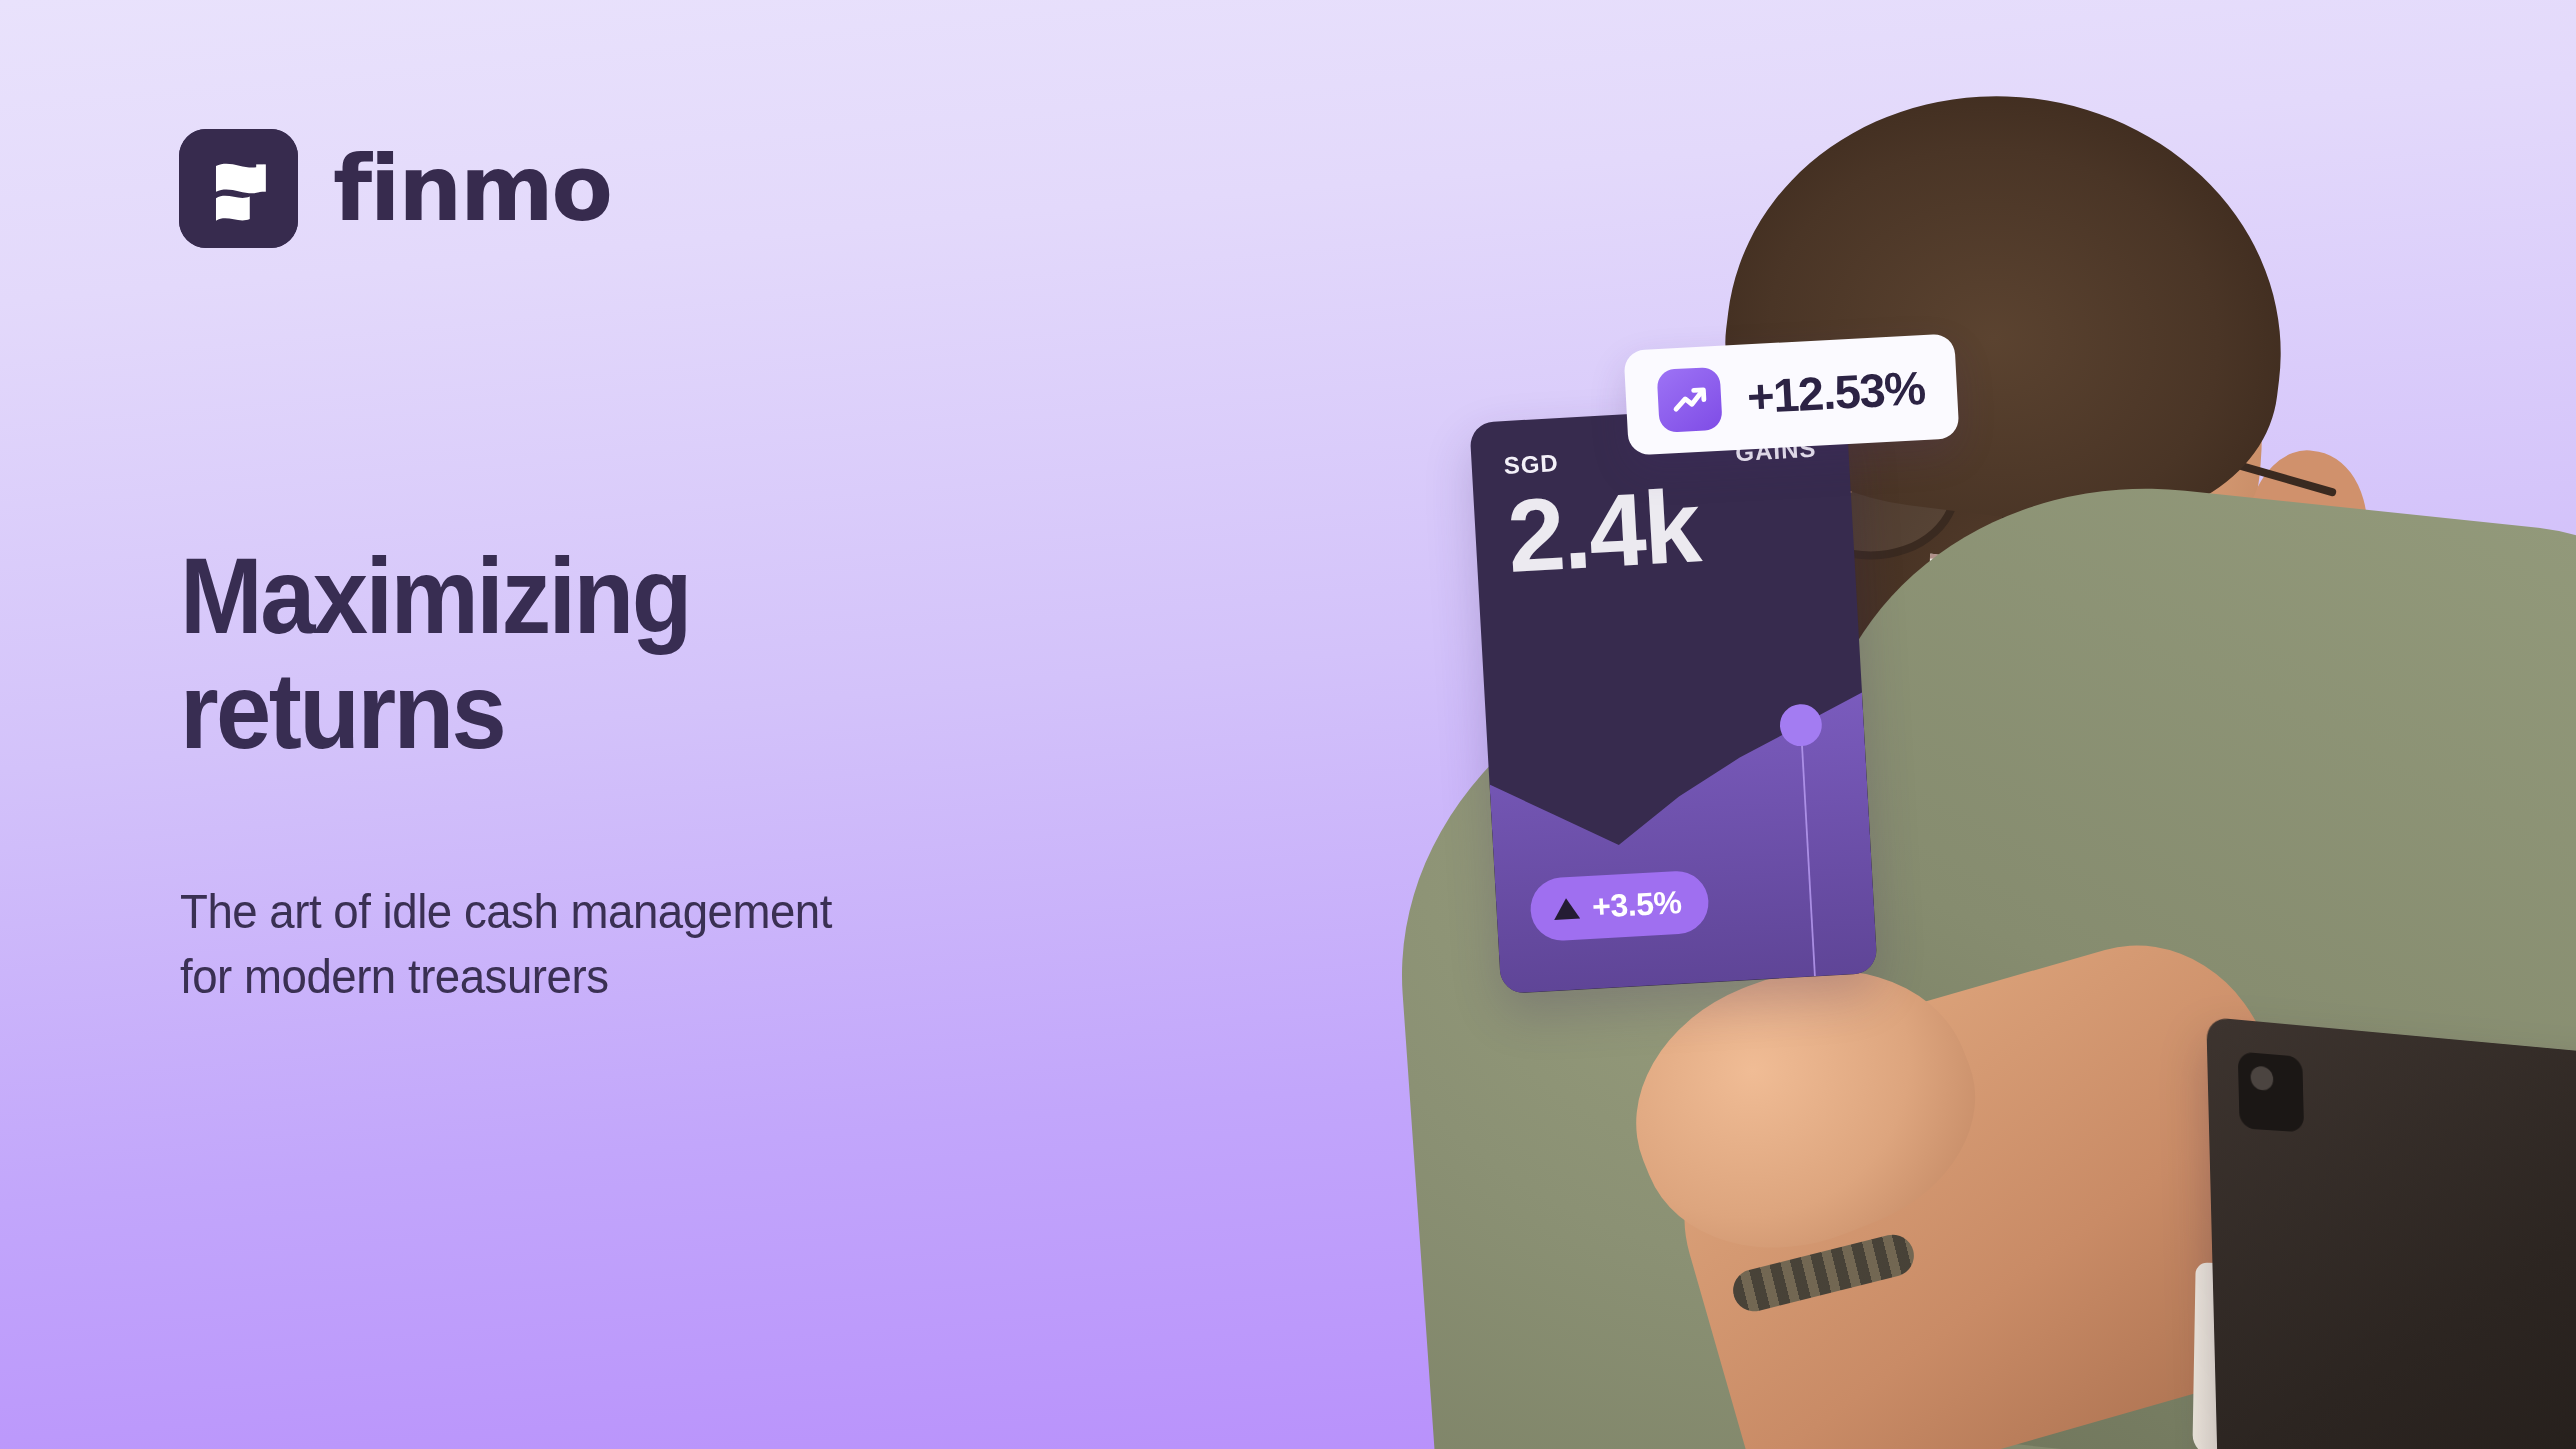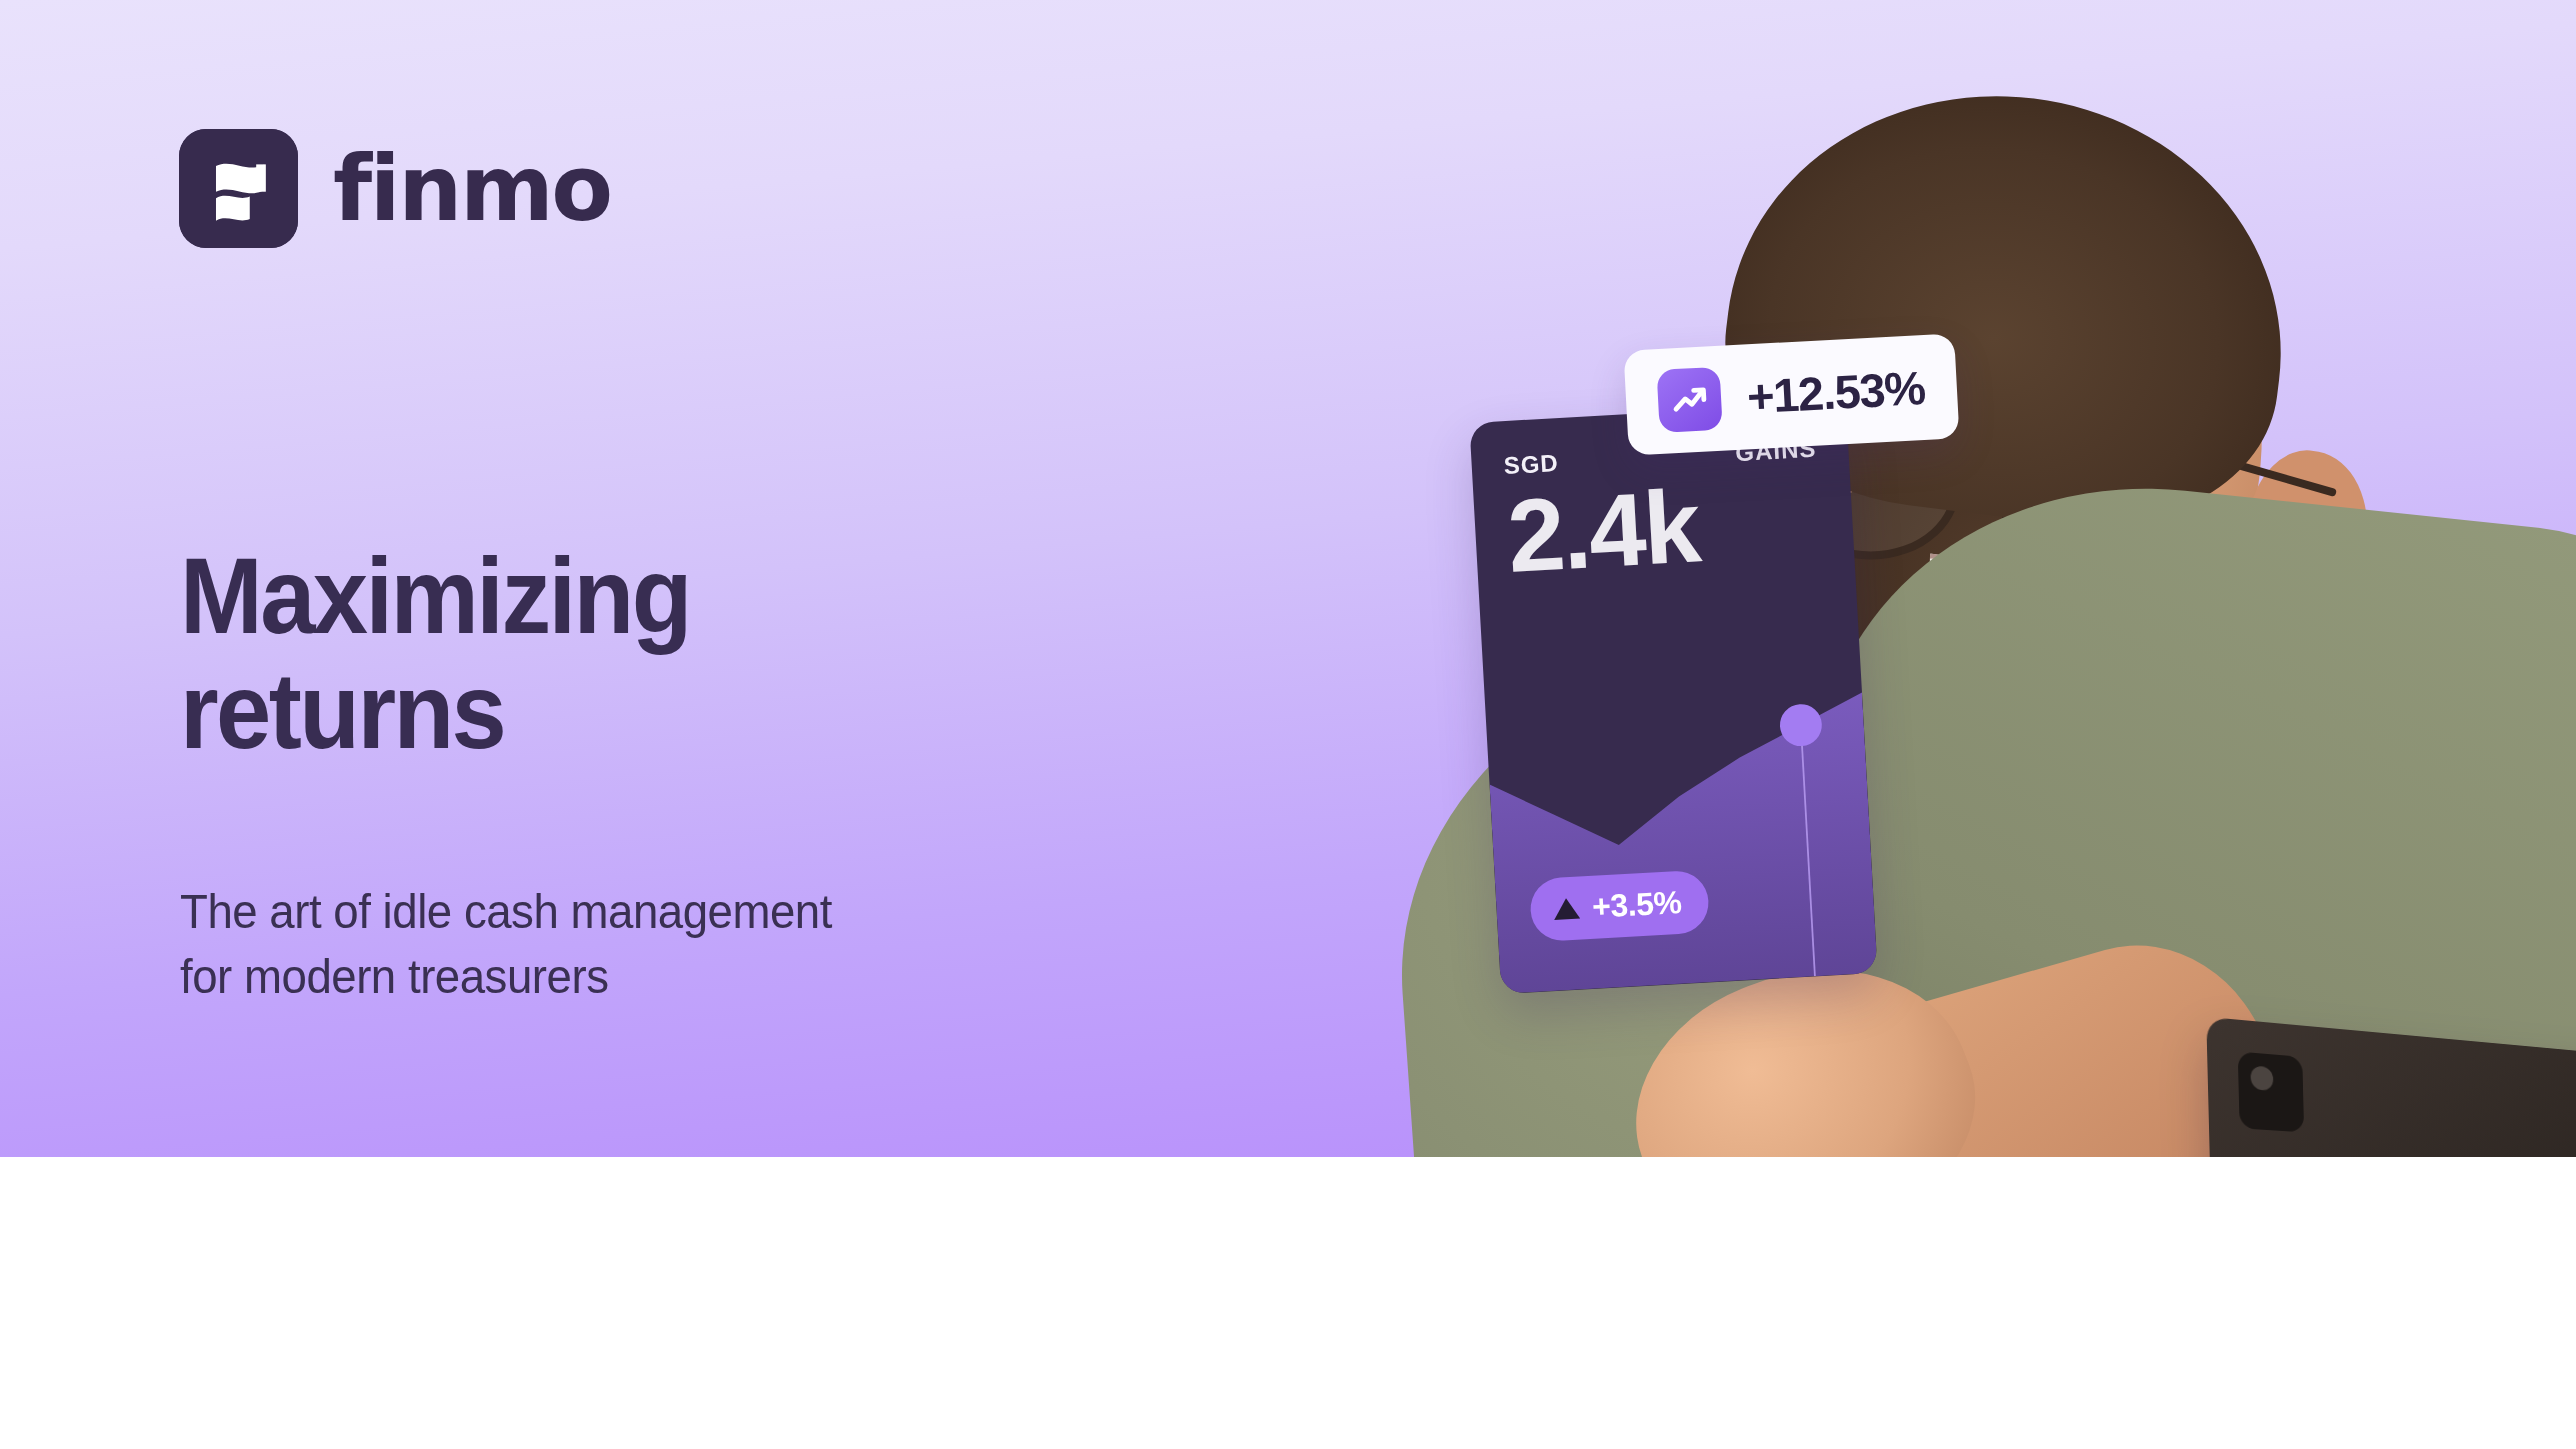--- a/index.html
+++ b/index.html
@@ -7,21 +7,21 @@
     padding: 0;
     background: #ffffff;
   }
   body {
     font-family: "Liberation Sans", sans-serif;
   }
 
   .stage {
     position: relative;
     width: 2576px;
-    height: 1157px;
+    height: 1449px;
     overflow: hidden;
     background: linear-gradient(175deg, #e9e2fc 0%, #e3d9fb 18%, #d3c2fa 46%, #c2a6fb 72%, #b68cfb 100%);
   }
 
   
   .logo {
     position: absolute;
     left: 179px;
     top: 129px;
     display: flex;

